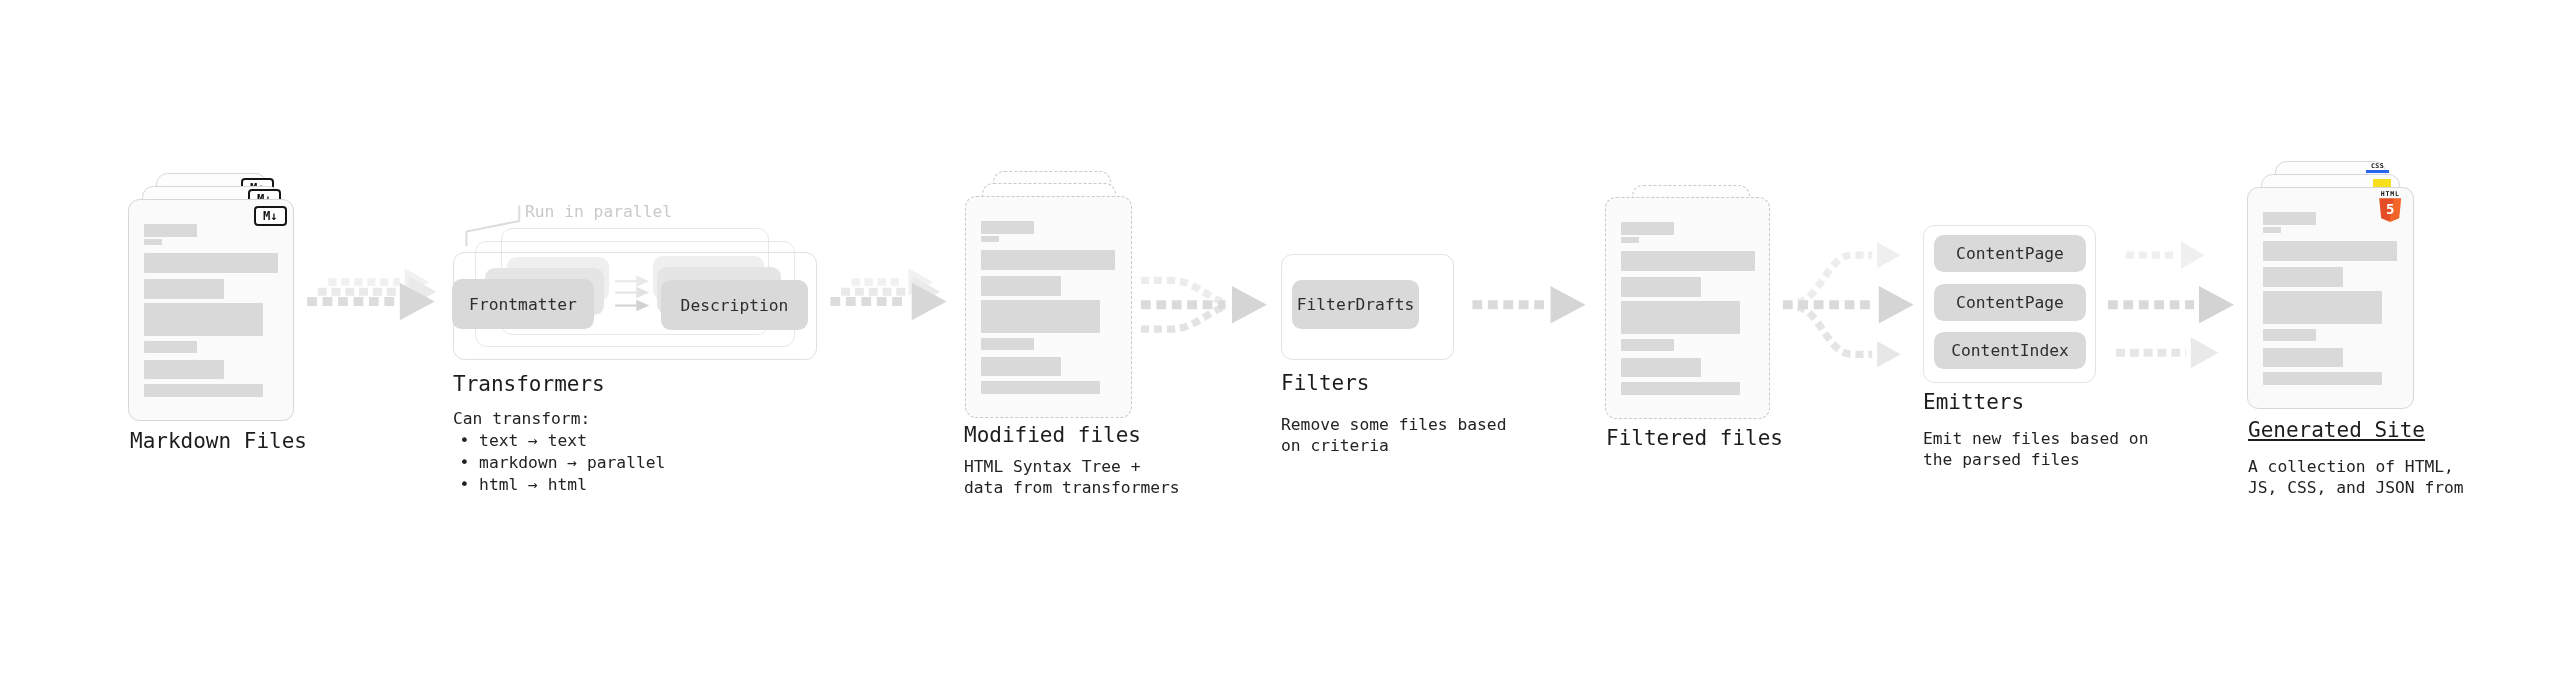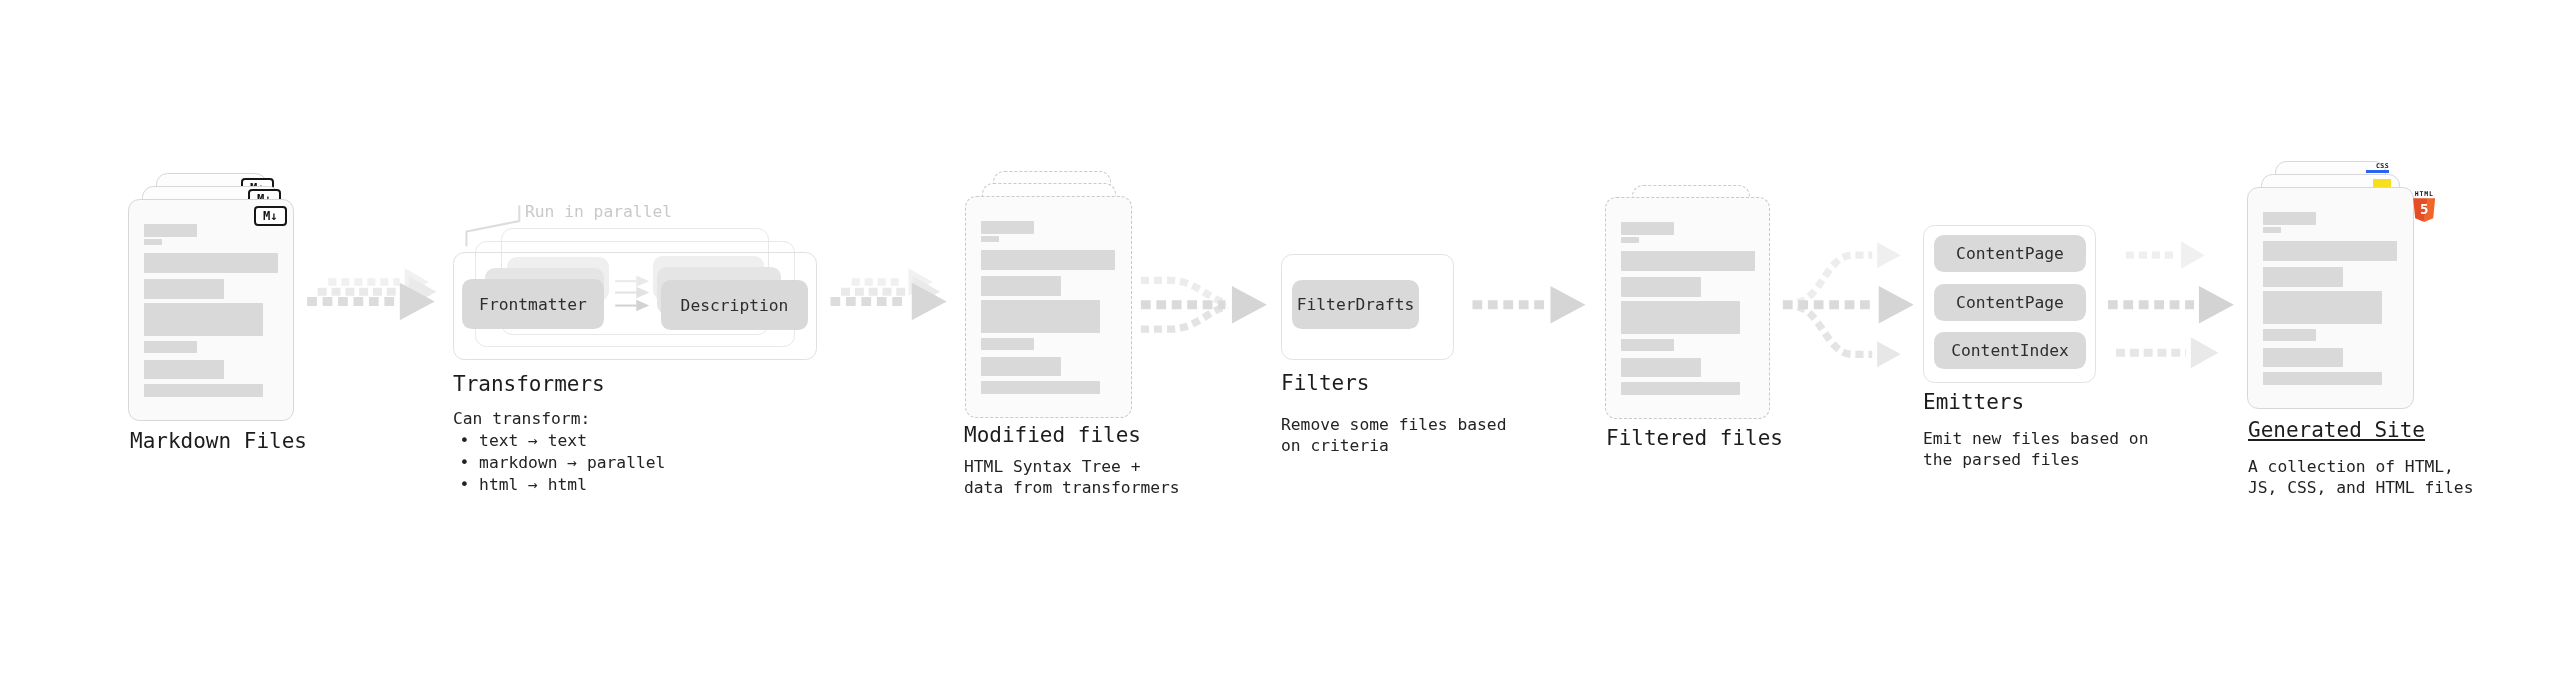--- a/index.html
+++ b/index.html
@@ -36,21 +36,21 @@
   .mdbadge{position:absolute;width:32.5px;height:19.5px;background:#fff;border:2.4px solid #161616;border-radius:4.1px;
            display:flex;align-items:center;justify-content:center;font-weight:bold;font-size:12.2px;color:#161616;box-sizing:border-box;}
   .html5-badge{position:absolute;width:24.4px;text-align:center;}
   .html5-text{font-size:6.5px;font-weight:bold;color:#111;letter-spacing:0.8px;line-height:6.5px;}
   .html5-shield{width:22px;height:23.6px;margin:0.8px auto 0;
       background:linear-gradient(100deg,var(--html5-a,#e44d26) 55%,var(--html5-b,#f16529) 55%);
       clip-path:polygon(0 0,100% 0,91% 85%,50% 100%,9% 85%);
       display:flex;align-items:center;justify-content:center;}
   .html5-shield span{color:#fff;font-size:14px;font-weight:bold;line-height:14px;padding-bottom:2.4px;}
   .css-badge{position:absolute;width:23px;text-align:center;}
-  .css-text{font-size:6.5px;font-weight:bold;color:#111;letter-spacing:0.4px;line-height:6.5px;display:block;text-align:right;}
+  .css-text{font-size:6.5px;font-weight:bold;color:#111;letter-spacing:0.4px;line-height:6.5px;display:block;}
   .css-bar{display:block;height:2.4px;margin-top:0.8px;background:var(--css-blue,#2965f1);}
   .js-badge{position:absolute;width:18px;height:13px;background:var(--js-yellow,#f7df1e);}
 </style>
 </head>
 <body>
 
 <div class="canvas">
 
   <svg class="arrows-layer" viewBox="0 0 3170 838">
 
@@ -137,21 +137,21 @@
 
   <div>
     <div class="note" style="left:525px;top:202px;">Run in parallel</div>
     <div class="obox ghostbox" style="left:501px;top:228px;width:268px;height:107px;"></div>
     <div class="obox ghostbox" style="left:475px;top:241px;width:320px;height:106px;"></div>
     <div class="obox" style="left:453px;top:252px;width:364px;height:108px;border-color:#e0e0e0;"></div>
     <div class="gp g3" style="left:507px;top:257px;width:102px;height:44px;"></div>
     <div class="gp g2" style="left:485px;top:268px;width:119px;height:47px;"></div>
     <div class="gp g3" style="left:653px;top:256px;width:111px;height:44px;"></div>
     <div class="gp g2" style="left:657px;top:267px;width:124px;height:47px;"></div>
-    <div class="pill" style="left:462px;top:279px;width:142px;height:50px;">Frontmatter</div>
+    <div class="pill" style="left:452px;top:279px;width:142px;height:50px;">Frontmatter</div>
     <div class="pill" style="left:661px;top:280px;width:147px;height:50px;">Description</div>
     <div class="label" style="left:453px;top:372px;">Transformers</div>
     <div class="body" style="left:453px;top:408px;line-height:22px;">
       <div>Can transform:</div>
       <div class="indent">• text → text</div>
       <div class="indent">• markdown → parallel</div>
       <div class="indent">• html → html</div>
     </div>
   </div>
 
@@ -229,27 +229,27 @@
           <div class="bar" style="width: 53px; height: 13px; margin-bottom: 1.6px;"></div>
           <div class="bar" style="width: 18.7px; height: 5.7px; margin-bottom: 8.1px;"></div>
           <div class="bar" style="width: 134px; height: 20.3px; margin-bottom: 5.7px;"></div>
           <div class="bar" style="width: 80px; height: 20.3px; margin-bottom: 4.1px;"></div>
           <div class="bar" style="width: 119px; height: 32.5px; margin-bottom: 4.9px;"></div>
           <div class="bar" style="width: 53px; height: 12.2px; margin-bottom: 7.3px;"></div>
           <div class="bar" style="width: 80px; height: 18.7px; margin-bottom: 5.7px;"></div>
           <div class="bar" style="width: 119px; height: 12.2px; margin-bottom: 0px;"></div>
         </div>
     </div>
-    <div class="html5-badge" style="left:2378px;top:191px;margin-left:34px;">
+    <div class="html5-badge" style="left:2378px;top:191px;">
       <div class="html5-text">HTML</div>
       <div class="html5-shield">
           <span>5</span>
         </div>
     </div>
     <div class="label" style="left:2248px;top:418px;text-decoration:underline;">Generated Site</div>
     <div class="body" style="left:2248px;top:456px;">
       <div>A collection of HTML,</div>
-      <div>JS, CSS, and HTML files</div>
+      <div>JS, CSS, and JSON from</div>
     </div>
   </div>
 
 </div>
 
 
 </body></html>

